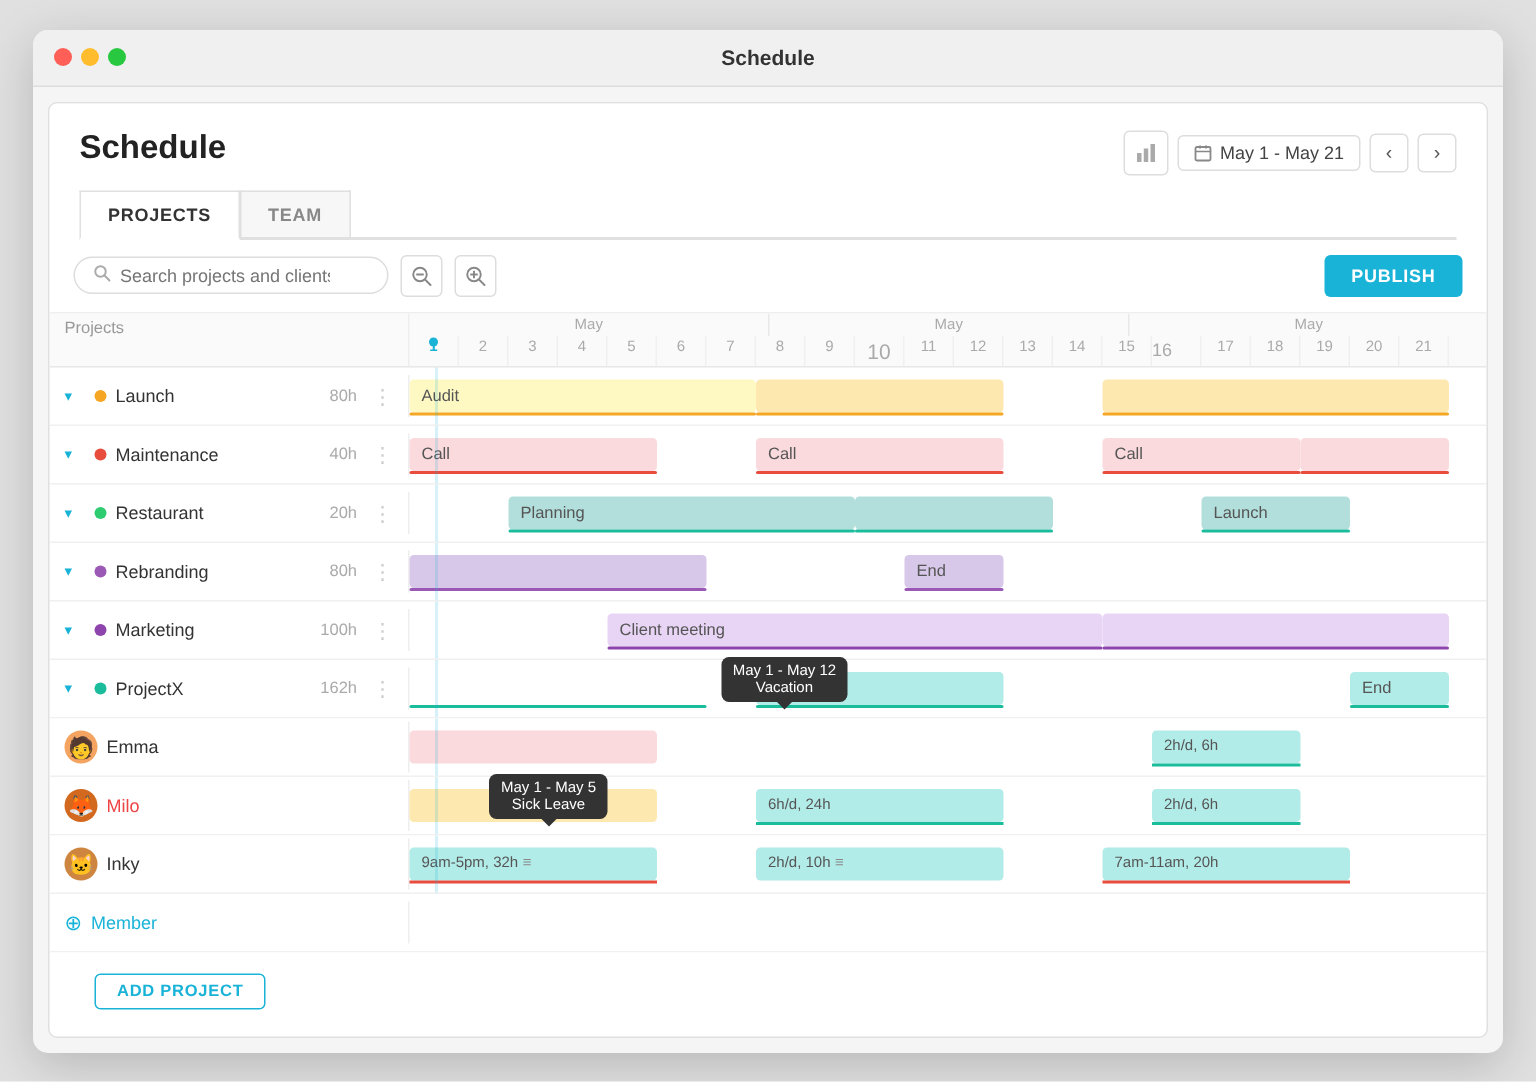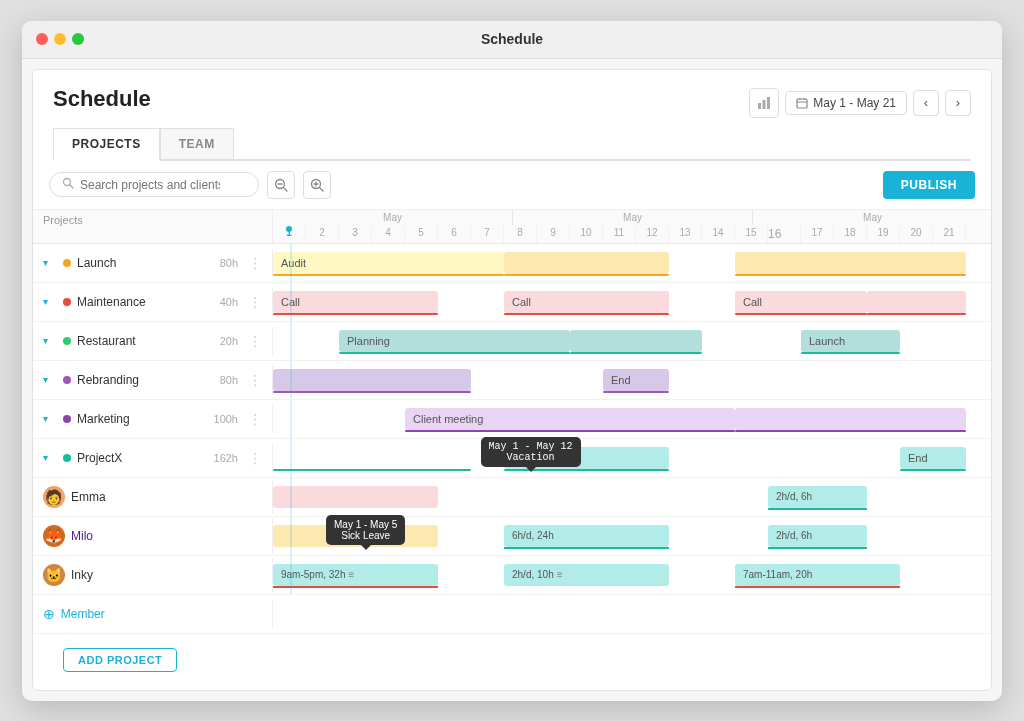--- a/index.html
+++ b/index.html
@@ -343,21 +343,21 @@
             <div id="days-row" style="display:flex; flex:1;">
                 <div style="width: 33px; min-width: 33px; text-align: center; font-size: 10px; color: rgb(26, 179, 216); padding: 2px 0px; border-right: 1px solid rgb(240, 240, 240); position: relative;"><div style="width: 6px; height: 6px; background: rgb(26, 179, 216); border-radius: 50%; position: absolute; top: 1px; left: 50%; transform: translateX(-50%);"></div><span style="font-weight: 700;">1</span></div>
                 <div style="width: 33px; min-width: 33px; text-align: center; font-size: 10px; color: rgb(170, 170, 170); padding: 2px 0px; border-right: 1px solid rgb(240, 240, 240); position: relative;">2</div>
                 <div style="width: 33px; min-width: 33px; text-align: center; font-size: 10px; color: rgb(170, 170, 170); padding: 2px 0px; border-right: 1px solid rgb(240, 240, 240); position: relative;">3</div>
                 <div style="width: 33px; min-width: 33px; text-align: center; font-size: 10px; color: rgb(170, 170, 170); padding: 2px 0px; border-right: 1px solid rgb(240, 240, 240); position: relative;">4</div>
                 <div style="width: 33px; min-width: 33px; text-align: center; font-size: 10px; color: rgb(170, 170, 170); padding: 2px 0px; border-right: 1px solid rgb(240, 240, 240); position: relative;">5</div>
                 <div style="width: 33px; min-width: 33px; text-align: center; font-size: 10px; color: rgb(170, 170, 170); padding: 2px 0px; border-right: 1px solid rgb(240, 240, 240); position: relative;">6</div>
                 <div style="width: 33px; min-width: 33px; text-align: center; font-size: 10px; color: rgb(170, 170, 170); padding: 2px 0px; border-right: 1px solid rgb(240, 240, 240); position: relative;">7</div>
                 <div style="width: 33px; min-width: 33px; text-align: center; font-size: 10px; color: rgb(170, 170, 170); padding: 2px 0px; border-right: 1px solid rgb(240, 240, 240); position: relative;">8</div>
                 <div style="width: 33px; min-width: 33px; text-align: center; font-size: 10px; color: rgb(170, 170, 170); padding: 2px 0px; border-right: 1px solid rgb(240, 240, 240); position: relative;">9</div>
-                <div style="width: 33px; min-width: 33px; text-align: center; font-size: 10px; color: rgb(170, 170, 170); padding: 2px 0px; border-right: 1px solid rgb(240, 240, 240); position: relative;">10</div>
+                <div style="width: 33px; min-width: 33px; text-align: center; font-size: 14px; color: rgb(170, 170, 170); padding: 2px 0px; border-right: 1px solid rgb(240, 240, 240); position: relative;">10</div>
                 <div style="width: 33px; min-width: 33px; text-align: center; font-size: 10px; color: rgb(170, 170, 170); padding: 2px 0px; border-right: 1px solid rgb(240, 240, 240); position: relative;">11</div>
                 <div style="width: 33px; min-width: 33px; text-align: center; font-size: 10px; color: rgb(170, 170, 170); padding: 2px 0px; border-right: 1px solid rgb(240, 240, 240); position: relative;">12</div>
                 <div style="width: 33px; min-width: 33px; text-align: center; font-size: 10px; color: rgb(170, 170, 170); padding: 2px 0px; border-right: 1px solid rgb(240, 240, 240); position: relative;">13</div>
                 <div style="width: 33px; min-width: 33px; text-align: center; font-size: 10px; color: rgb(170, 170, 170); padding: 2px 0px; border-right: 1px solid rgb(240, 240, 240); position: relative;">14</div>
                 <div style="width: 33px; min-width: 33px; text-align: center; font-size: 10px; color: rgb(170, 170, 170); padding: 2px 0px; border-right: 1px solid rgb(240, 240, 240); position: relative;">15</div>
                 <div style="width: 33px; min-width: 33px; text-align: left; font-size: 12px; color: rgb(170, 170, 170); padding: 2px 0px; border-right: 1px solid rgb(240, 240, 240); position: relative;">16</div>
                 <div style="width: 33px; min-width: 33px; text-align: center; font-size: 10px; color: rgb(170, 170, 170); padding: 2px 0px; border-right: 1px solid rgb(240, 240, 240); position: relative;">17</div>
                 <div style="width: 33px; min-width: 33px; text-align: center; font-size: 10px; color: rgb(170, 170, 170); padding: 2px 0px; border-right: 1px solid rgb(240, 240, 240); position: relative;">18</div>
                 <div style="width: 33px; min-width: 33px; text-align: center; font-size: 10px; color: rgb(170, 170, 170); padding: 2px 0px; border-right: 1px solid rgb(240, 240, 240); position: relative;">19</div>
                 <div style="width: 33px; min-width: 33px; text-align: center; font-size: 10px; color: rgb(170, 170, 170); padding: 2px 0px; border-right: 1px solid rgb(240, 240, 240); position: relative;">20</div>
@@ -464,21 +464,21 @@
     <span class="project-hours">162h</span>
     <span class="more-dots">⋮</span>
   </div>
             <div class="gantt-bars" style="flex: 1 1 0%; position: relative; height: 38px;">
               <div style="position: absolute; left: 16.5px; top: 0px; bottom: 0px; width: 2px; background: rgba(26, 179, 216, 0.18); z-index: 1;"></div>
               <div class="bar-underline" style="left: 0px; width: 198px; background: rgb(26, 188, 156); bottom: 6px; position: absolute; height: 2px;"></div>
               <div class="bar" style="left: 231px; width: 165px; background: rgb(178, 236, 232); top: 8px;"></div>
               <div class="bar-underline" style="left: 231px; width: 165px; background: rgb(26, 188, 156); bottom: 6px; position: absolute; height: 2px;"></div>
               <div class="bar" style="left: 627px; width: 66px; background: rgb(178, 236, 232); top: 8px;">End</div>
               <div class="bar-underline" style="left: 627px; width: 66px; background: rgb(26, 188, 156); bottom: 6px; position: absolute; height: 2px;"></div>
-              <div style="position: absolute; left: 207.5px; top: -2px; background: rgb(51, 51, 51); color: rgb(255, 255, 255); font-size: 10px; border-radius: 5px; padding: 4px 8px; text-align: center; white-space: nowrap; z-index: 20; font-family: Liberation Mono, monospace;">
+              <div style="position: absolute; left: 207.5px; top: -2px; background: rgb(51, 51, 51); color: rgb(255, 255, 255); font-size: 10px; border-radius: 5px; padding: 4px 8px; text-align: center; white-space: nowrap; z-index: 20;">
                 <div>May 1 - May 12</div>
                 <div>Vacation</div>
                 <div style="position: absolute; bottom: -5px; left: 50%; transform: translateX(-50%); border-left: 5px solid transparent; border-right: 5px solid transparent; border-top: 5px solid rgb(51, 51, 51);"></div>
               </div>
             </div>
           </div>
           <div class="gantt-row" style="border-bottom: 1px solid rgb(240, 240, 240); background: rgb(255, 255, 255); position: relative;">
             <div class="row-label">
               <div class="avatar" style="background: rgb(244, 164, 96); font-size: 14px;">🧑</div>
               <span style="flex: 1 1 0%; font-size: 12px; color: rgb(51, 51, 51);">Emma</span>
@@ -486,21 +486,21 @@
             <div class="gantt-bars" style="flex: 1 1 0%; position: relative; height: 38px;">
               <div style="position: absolute; left: 16.5px; top: 0px; bottom: 0px; width: 2px; background: rgba(26, 179, 216, 0.18); z-index: 1;"></div>
               <div class="bar" style="left: 0px; width: 165px; background: rgb(250, 218, 221); top: 8px; font-size: 10px;"></div>
               <div class="bar" style="left: 495px; width: 99px; background: rgb(178, 236, 232); top: 8px; font-size: 10px;">2h/d, 6h</div>
               <div style="position: absolute; left: 495px; width: 99px; height: 2px; background: rgb(26, 188, 156); bottom: 6px;"></div>
             </div>
           </div>
           <div class="gantt-row" style="border-bottom: 1px solid rgb(240, 240, 240); background: rgb(255, 255, 255); position: relative;">
             <div class="row-label">
               <div class="avatar" style="background: rgb(210, 105, 30); font-size: 14px;">🦊</div>
-              <span style="flex: 1 1 0%; font-size: 12px; color: #4c1d95;">Milo</span>
+              <span style="flex: 1 1 0%; font-size: 12px; color: #ef4444;">Milo</span>
             </div>
             <div class="gantt-bars" style="flex: 1 1 0%; position: relative; height: 38px;">
               <div style="position: absolute; left: 16.5px; top: 0px; bottom: 0px; width: 2px; background: rgba(26, 179, 216, 0.18); z-index: 1;"></div>
               <div class="bar" style="left: 0px; width: 165px; background: rgb(253, 232, 176); top: 8px; font-size: 10px;"></div>
               <div class="bar" style="left: 231px; width: 165px; background: rgb(178, 236, 232); top: 8px; font-size: 10px;">6h/d, 24h</div>
               <div style="position: absolute; left: 231px; width: 165px; height: 2px; background: rgb(26, 188, 156); bottom: 6px;"></div>
               <div class="bar" style="left: 495px; width: 99px; background: rgb(178, 236, 232); top: 8px; font-size: 10px;">2h/d, 6h</div>
               <div style="position: absolute; left: 495px; width: 99px; height: 2px; background: rgb(26, 188, 156); bottom: 6px;"></div>
               <div style="position: absolute; left: 53px; top: -2px; background: rgb(51, 51, 51); color: rgb(255, 255, 255); font-size: 10px; border-radius: 5px; padding: 4px 8px; text-align: center; white-space: nowrap; z-index: 20;">
                 <div>May 1 - May 5</div>

